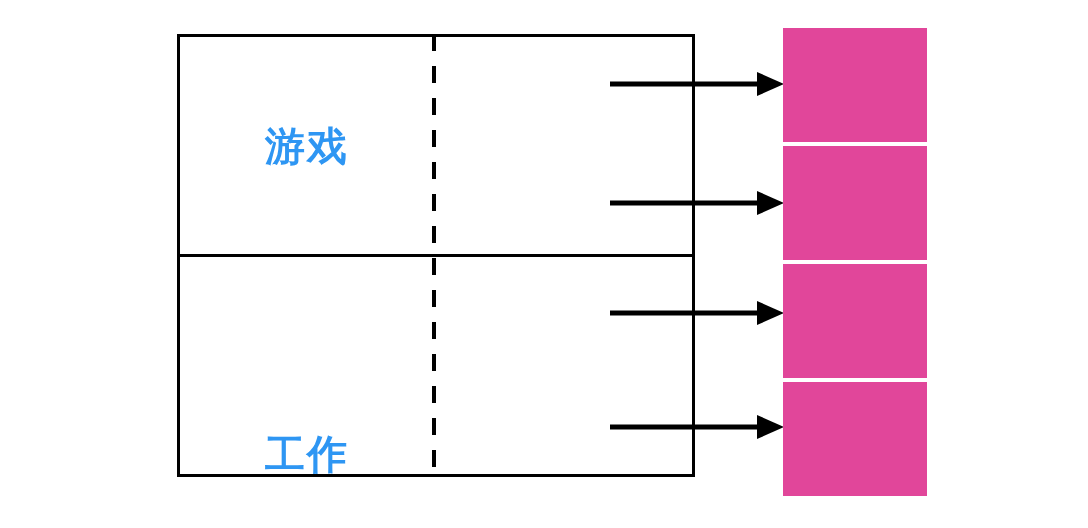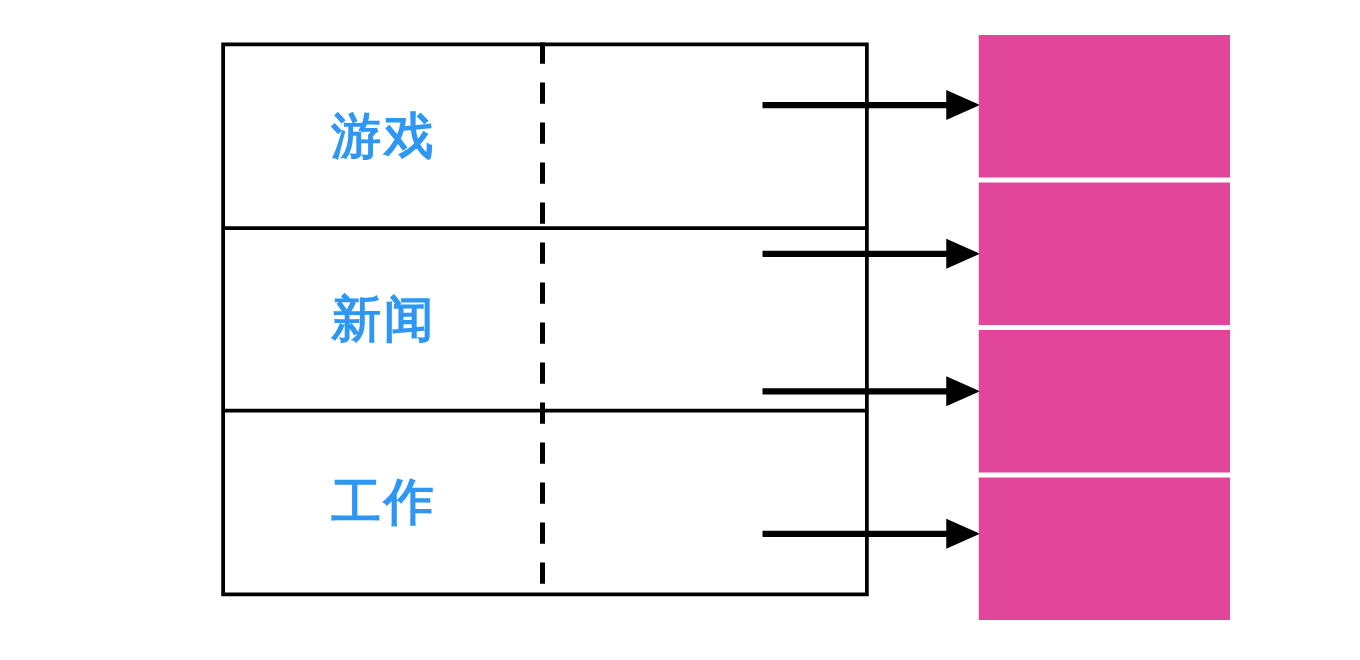--- a/index.html
+++ b/index.html
@@ -3,21 +3,21 @@
 <meta charset="utf-8">
 <style>
   html, body {
     margin: 0;
     padding: 0;
     background: var(--background, #fff);
     font-family: "Liberation Sans", sans-serif;
   }
   .canvas {
     position: relative;
-    width: 1088px;
+    width: 927px;
     height: 528px;
     background: var(--background, #fff);
     overflow: hidden;
   }
   
   .category-table {
     position: absolute;
     left: 177px;
     top: 34px;
     width: 518px;
@@ -26,21 +26,21 @@
     border: 3px solid var(--line_black, #000);
     display: flex;
     flex-direction: column;
   }
   .table-row {
     flex: 1 1 0;
     display: flex;
     align-items: center;
     border-bottom: 3px solid var(--line_black, #000);
   }
-  .table-row:last-child { border-bottom: none; }
+  .table-row:last-child { border-bottom: none; align-items: flex-end; }
   .row-left-cell {
     width: 254px;
     display: flex;
     justify-content: center;
     align-items: center;
   }
   .row-label {
     color: var(--label_blue, #2E96F3);
     font-size: 40px;
     font-weight: bold;
@@ -87,25 +87,20 @@
 <div class="canvas">
 
   <div class="category-table">
     <div class="table-row">
       <div class="row-left-cell">
         <span class="row-label">游戏</span>
       </div>
     </div>
     <div class="table-row">
       <div class="row-left-cell">
-        <span class="row-label">新闻</span>
-      </div>
-    </div>
-    <div class="table-row">
-      <div class="row-left-cell">
         <span class="row-label">工作</span>
       </div>
     </div>
   </div>
 
   <svg class="overlay" viewBox="0 0 1088 528">
     <line class="dashed-line" x1="434" y1="34" x2="434" y2="477"></line>
 
     <g>
       <line class="arrow-shaft" x1="610" y1="84" x2="760" y2="84"></line>

